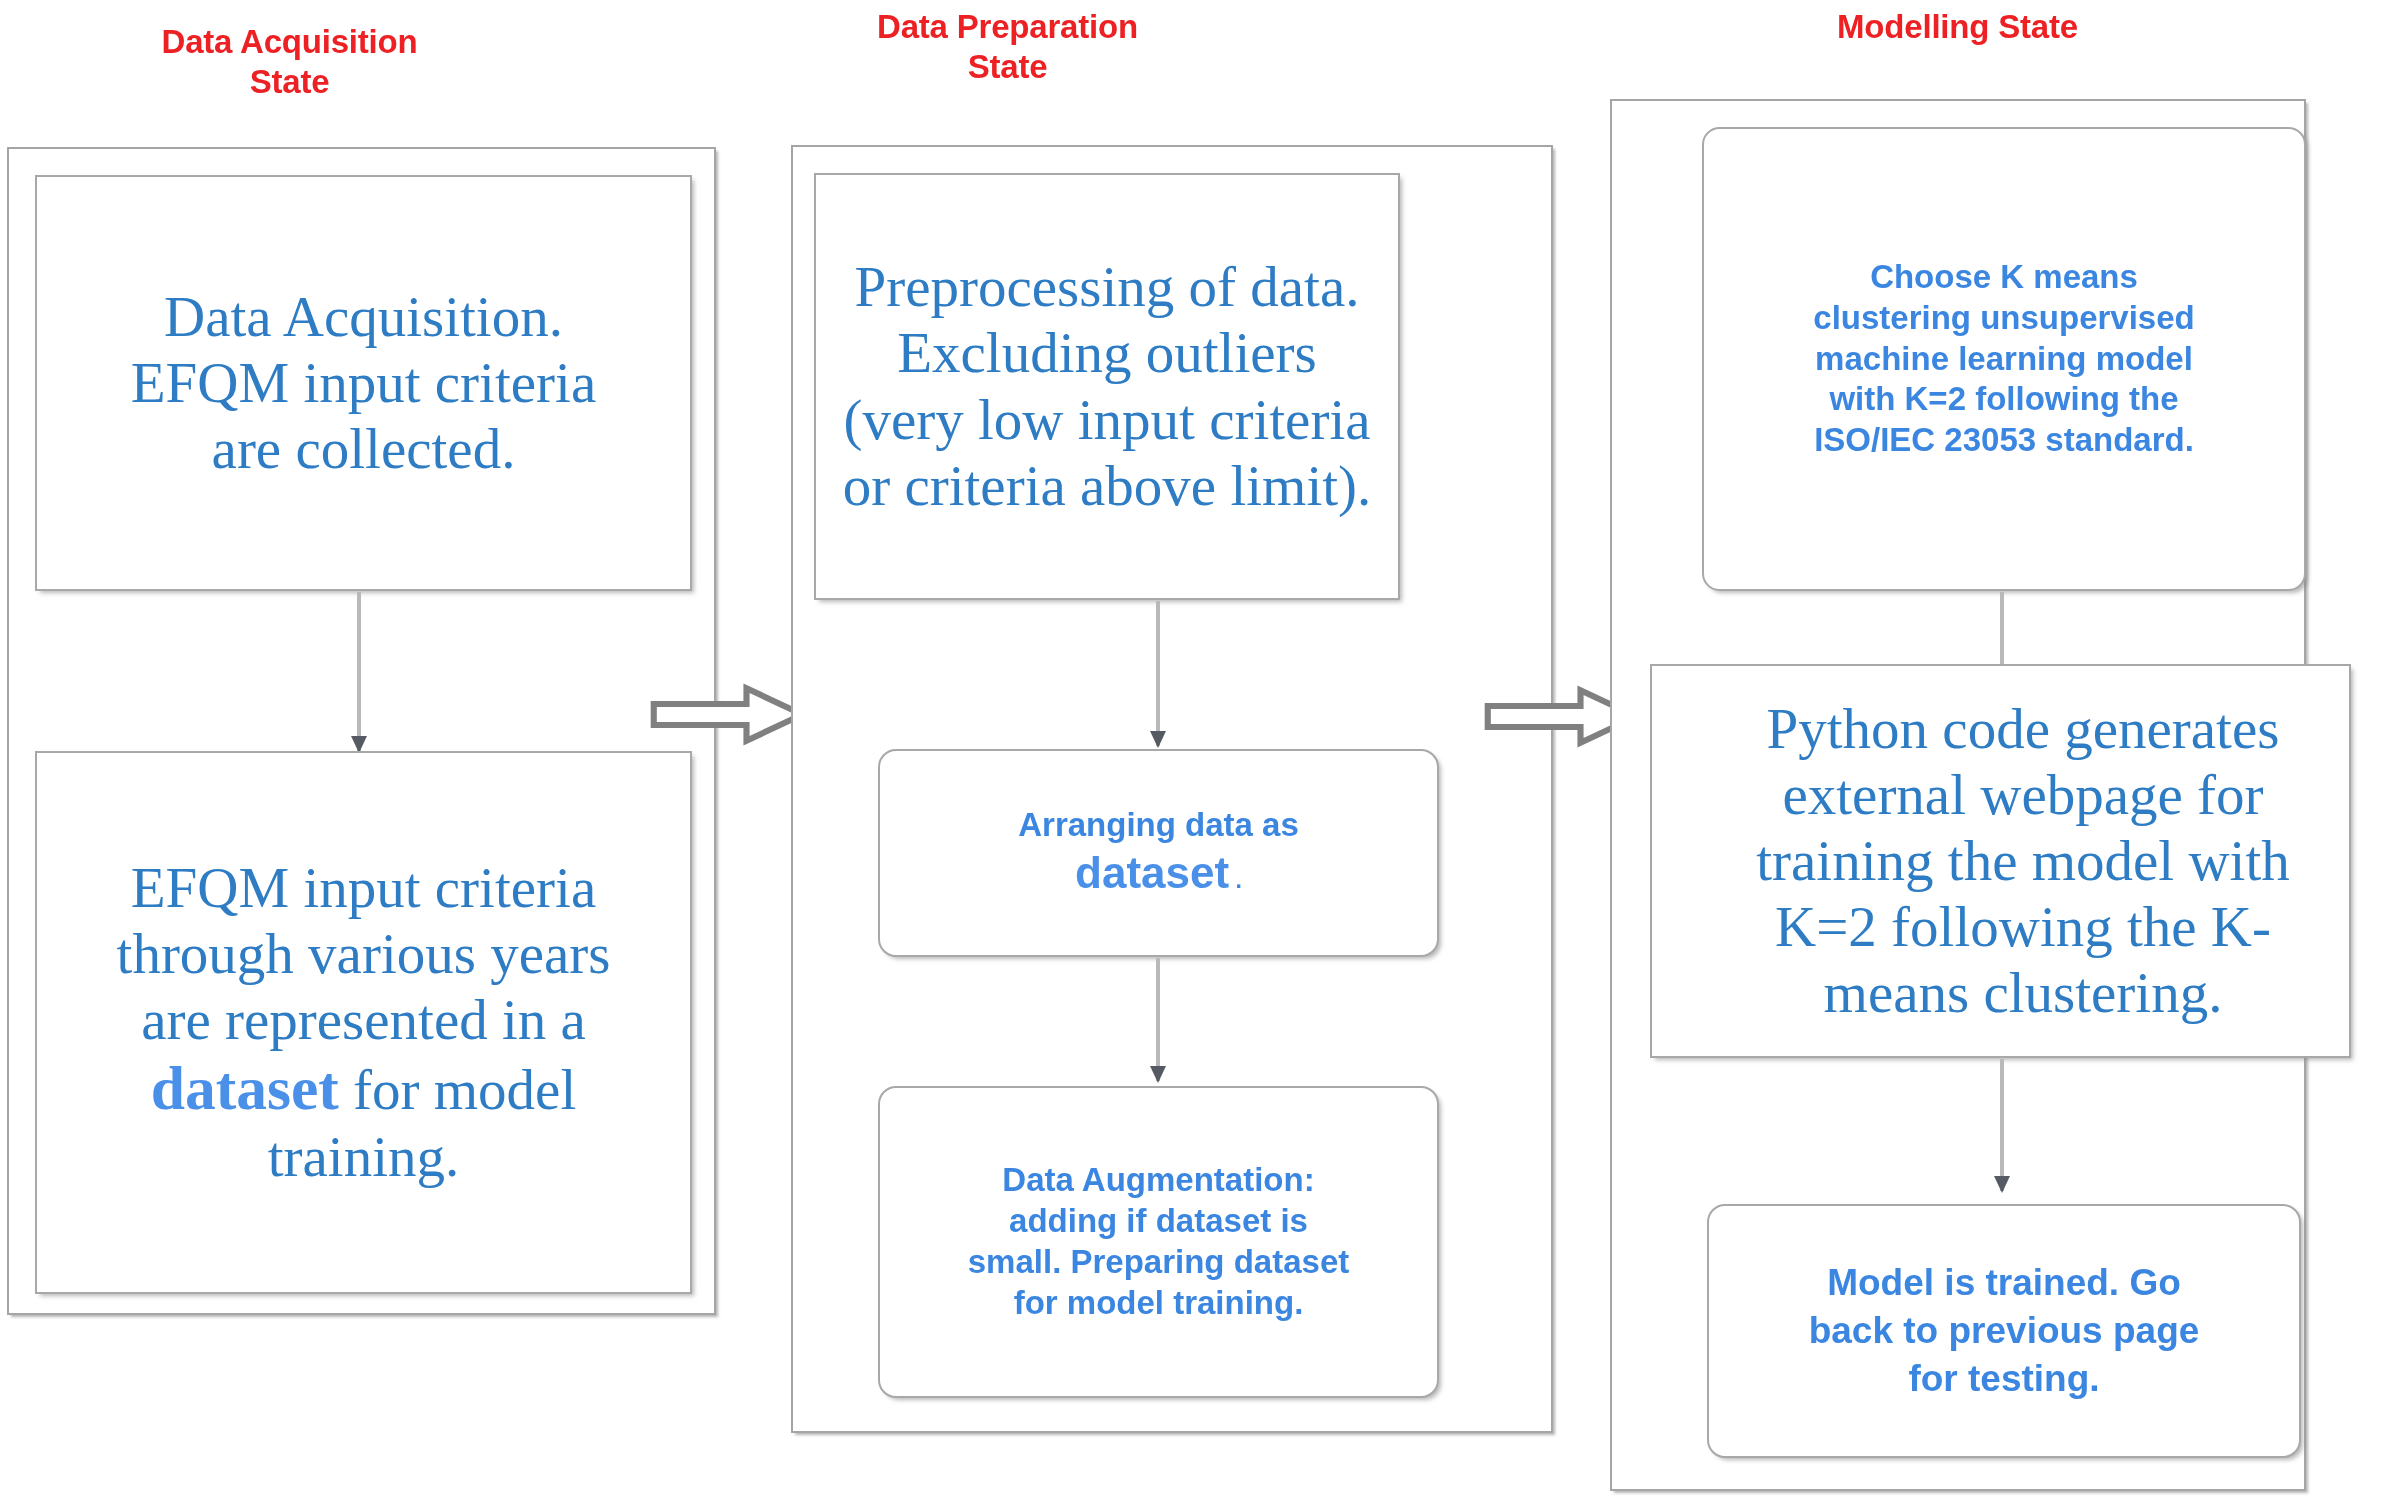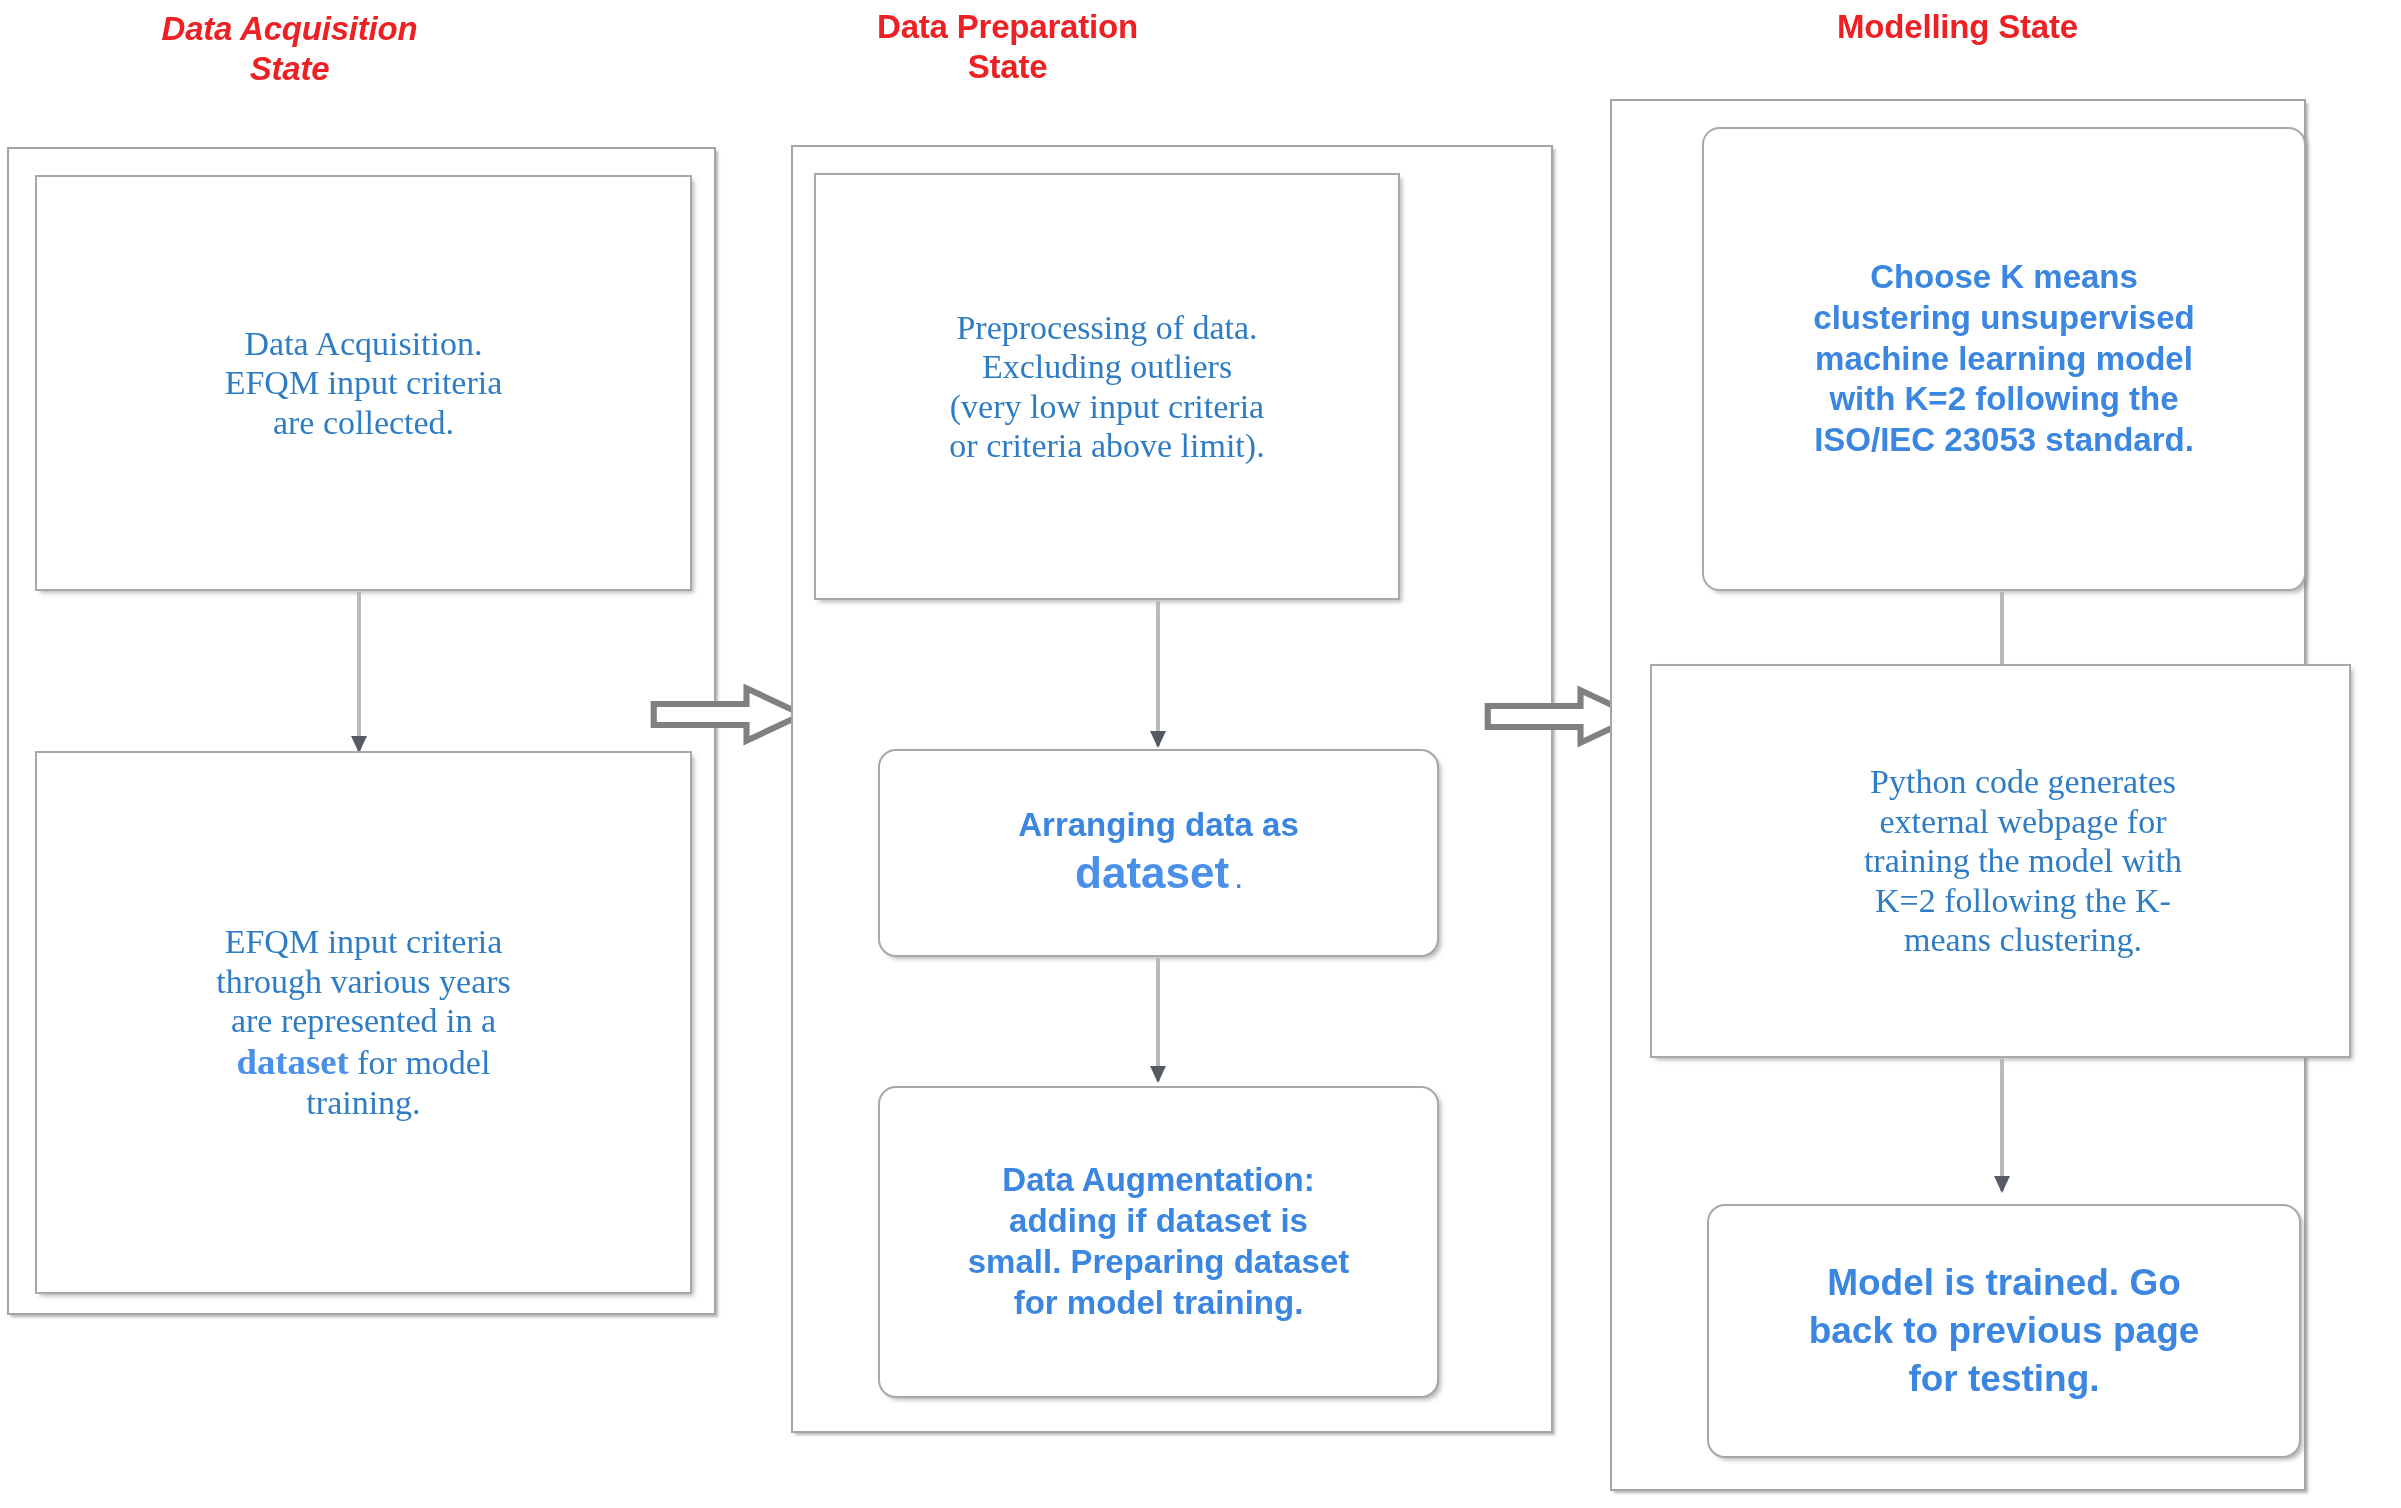--- a/index.html
+++ b/index.html
@@ -60,21 +60,21 @@
   .node.round-lg { border-radius: 17.5px; justify-content: flex-end; }
   .node .txt {
     width: 100%;
     padding: 0 8.8px;
     white-space: pre-line;
   }
 
   
   .serif .txt {
     font-family: "Liberation Serif", serif;
-    font-size: 34px;
+    font-size: 57px;
     line-height: 1.16;
     color: #2E7CC4;
   }
   
   .sans .txt {
     font-family: "Liberation Sans", sans-serif;
     font-weight: bold;
     font-size: 33px;
     line-height: 1.24;
     color: #3B86E0;
@@ -110,21 +110,21 @@
   .block-arrow {
     position: absolute;
   }
   .block-arrow svg { display: block; }
 </style>
 </head>
 <body>
 
 <div class="stage">
 
-  <div class="col-title" style="left:88px; top:9px; width:403px;font-style:italic;">Data Acquisition
+  <div class="col-title" style="left:88px; top:22px; width:403px;">Data Acquisition
 State</div>
 
   <div class="state-outer" style="left:7px; top:147px; width:709px; height:1168px;"></div>
 
   <div class="node serif soft" style="left:35px; top:175px; width:657px; height:416px;">
     <div class="txt">Data Acquisition.
 EFQM input criteria
 are collected.</div>
   </div>
 

